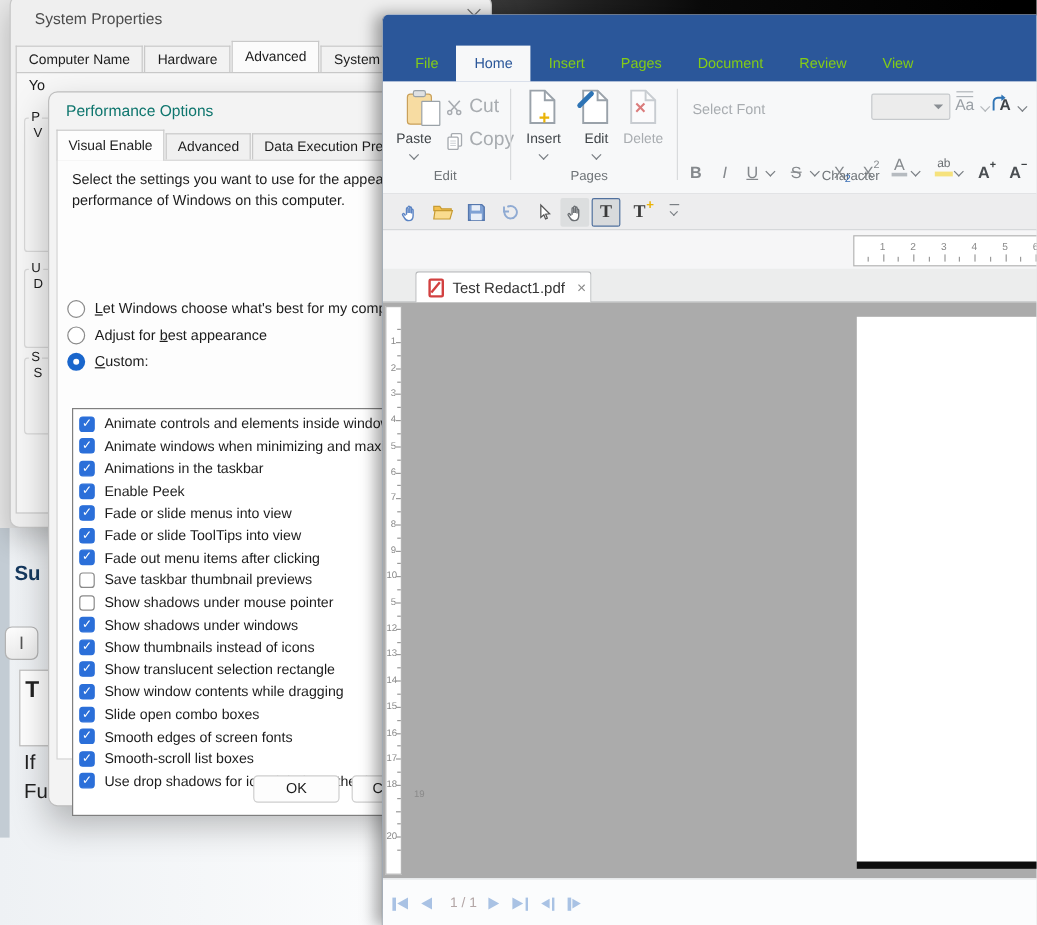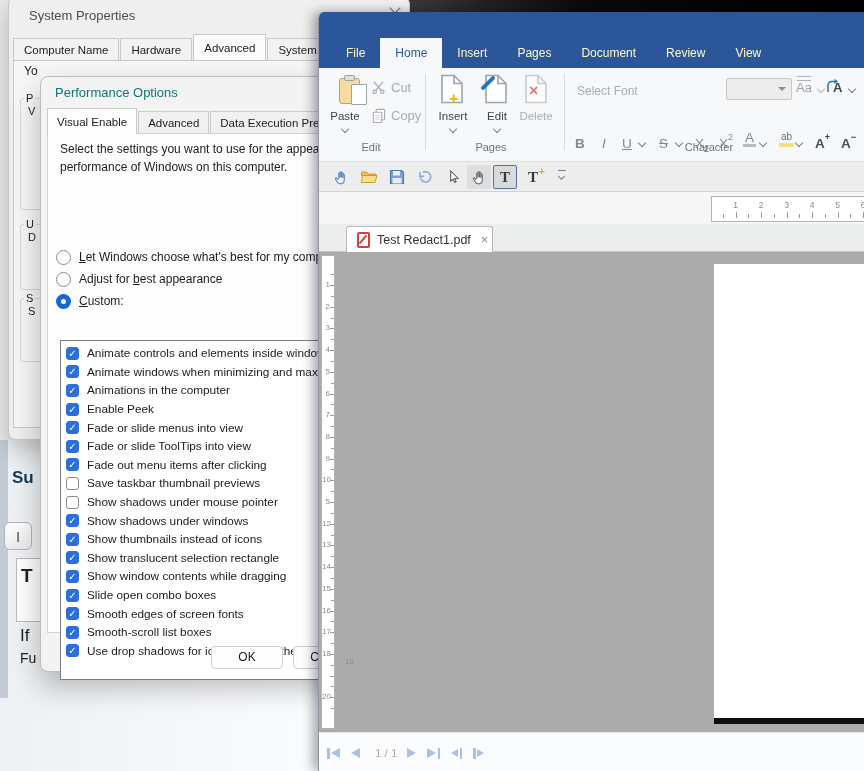--- a/index.html
+++ b/index.html
@@ -8,21 +8,21 @@
   .a{position:absolute;}
 
   
   .bg-doc{position:absolute;left:0;top:440px;width:318px;height:331px;background:linear-gradient(90deg,#eef1f4,#fbfcfd);}
   .bg-strip{position:absolute;left:0;top:0;width:8px;height:258px;background:#c3ccd4;}
   .bg-heading{position:absolute;left:12px;top:28px;font-size:17px;font-weight:bold;color:#15395f;}
   .bg-btn{position:absolute;left:4px;top:82px;width:28px;height:28px;border:1px solid #b3b3b3;border-radius:6px;background:linear-gradient(#fdfdfd,#ebebeb);display:flex;align-items:center;justify-content:center;font-family:"Liberation Serif",serif;font-size:15px;color:#555;}
   .bg-box{position:absolute;left:16px;top:118px;width:70px;height:64px;background:#fff;border:1px solid #bcbcbc;}
   .bg-t1{position:absolute;left:4px;top:6px;font-size:19px;font-weight:bold;color:#222;}
   .bg-t2{position:absolute;left:20px;top:186px;font-size:17px;color:#222;}
-  .bg-t3{position:absolute;left:20px;top:210px;font-size:14px;color:#222;}
+  .bg-t3{position:absolute;left:20px;top:210px;font-size:17px;color:#222;}
 
   
   .top-strip{position:absolute;left:400px;top:0;width:464px;height:13px;background:linear-gradient(90deg,#3d3d3d 0%,#222 18%,#0a0a0a 40%,#000 100%);z-index:1;}
 
   
   .sysprops{position:absolute;left:8px;top:-4px;width:402px;height:444px;background:#efefef;border:1px solid #c7c7c7;border-radius:8px;box-shadow:0 10px 24px rgba(0,0,0,.22);z-index:10;}
   .sp-title{position:absolute;left:20px;top:11px;font-size:13px;color:#4c4c4c;}
   .sp-chevron{position:absolute;left:390px;top:3px;width:10px;height:10px;z-index:11;}
   .sp-chevron::before{content:"";position:absolute;left:1px;top:1px;width:7px;height:7px;border-right:1.4px solid #6d6d6d;border-bottom:1.4px solid #6d6d6d;transform:rotate(45deg);}
   .sp-tabs{position:absolute;left:4px;top:37px;display:flex;align-items:flex-end;height:26px;}
@@ -53,35 +53,35 @@
   .cb{width:13px;height:13px;border-radius:3px;border:1px solid #8a8a8a;background:#fff;margin-right:8px;flex:0 0 auto;font-family:"DejaVu Sans",sans-serif;font-size:10px;line-height:11px;text-align:center;color:#fff;}
   .cb.on{background:#2b6fd9;border-color:#2b6fd9;}
   .po-item span{font-size:11.8px;color:#1b1b1b;white-space:nowrap;}
   .po-btn{position:absolute;top:569px;width:72px;height:23px;background:#fdfdfd;border:1px solid #cecece;border-radius:4px;font-size:12px;color:#1b1b1b;text-align:center;line-height:21px;}
   .po-btn.ok{left:170px;} .po-btn.cancel{left:252px;}
 
   
   .pdfwin{position:absolute;left:318px;top:12px;width:546px;height:759px;z-index:30;background:#f7f8f9;border-left:1px solid #8f98a5;border-radius:6px 0 0 0;overflow:hidden;box-shadow:-5px 0 12px rgba(0,0,0,.35);}
   .titlebar{position:absolute;left:0;top:0;width:100%;height:56px;background:#2b579a;}
   .rtabs{position:absolute;left:12px;bottom:0;display:flex;height:30px;}
-  .rtab{padding:0 15px;display:flex;align-items:center;font-size:12px;color:#fef9c3;}
+  .rtab{padding:0 15px;display:flex;align-items:center;font-size:12px;color:#84cc16;}
   .rtab.active{background:#f7f8f9;color:#2b579a;}
   .ribbon{position:absolute;left:0;top:56px;width:100%;height:94px;background:#f7f8f9;border-bottom:1px solid #dcdee0;}
   .rsep{position:absolute;top:6px;height:76px;width:1px;background:#d9dbdd;}
   .rg-label{position:absolute;font-size:11.5px;color:#3f4448;text-align:center;}
   .rg-label.dis{color:#a8acb0;}
   .rg-gl{position:absolute;top:73px;font-size:11px;color:#6e7377;text-align:center;}
   .chev{position:absolute;width:6px;height:6px;border-right:1.2px solid #7a7f84;border-bottom:1.2px solid #7a7f84;transform:rotate(45deg);}
   .chev.dis{border-color:#b4b8bc;}
   
   .ic-paste{position:absolute;left:16px;top:7px;width:30px;height:32px;}
   .clip-board{position:absolute;left:0;top:3px;width:21px;height:26px;background:#f7dca2;border:1px solid #c9a05a;border-radius:3px;}
   .clip-top{position:absolute;left:5px;top:0;width:11px;height:6px;background:#dfe1e3;border:1px solid #9aa2a8;border-radius:2px;}
   .clip-page{position:absolute;left:12px;top:9px;width:16px;height:21px;background:#fff;border:1px solid #9aa2a8;border-radius:1px;}
-  .rg-small{position:absolute;display:flex;align-items:center;gap:5px;font-size:13px;color:#a8acb0;}
+  .rg-small{position:absolute;display:flex;align-items:center;gap:5px;font-size:16px;color:#a8acb0;}
   .pgicon{position:absolute;width:26px;height:30px;}
   .badge-plus{position:absolute;left:10px;top:16px;width:13px;height:13px;color:#eab308;font-weight:bold;font-size:16px;line-height:13px;}
   .badge-pencil{position:absolute;left:9px;top:6px;width:4px;height:18px;background:#2e74b5;border-radius:2px;transform:rotate(45deg);}
   .badge-x{position:absolute;left:11px;top:12px;color:#d05252;font-weight:bold;font-size:16px;}
   .combo{position:absolute;left:407px;top:10px;width:66px;height:22px;background:#ececec;border:1px solid #c6c9cc;border-radius:2px;}
   .combo .tri{position:absolute;right:5px;top:8px;width:0;height:0;border:4px solid transparent;border-top-color:#8a8f94;}
   .ic-case{position:absolute;left:477px;top:12px;font-size:13px;color:#9aa0a6;}
   .ic-case::before{content:"";position:absolute;left:1px;top:-4px;width:14px;height:3px;border-top:1px solid #b0b5ba;border-bottom:1px solid #b0b5ba;}
   .ic-dir{position:absolute;left:506px;top:8px;width:22px;height:22px;}
   .ic-dir .A{position:absolute;left:8px;top:4px;font-size:13px;font-weight:bold;color:#3f4448;}
@@ -215,21 +215,21 @@
           <div class="po-item">
             <div class="cb on">✓</div>
             <span>Animate controls and elements inside windows</span>
           </div>
           <div class="po-item">
             <div class="cb on">✓</div>
             <span>Animate windows when minimizing and maximizing</span>
           </div>
           <div class="po-item">
             <div class="cb on">✓</div>
-            <span>Animations in the computer</span>
+            <span>Animations in the taskbar</span>
           </div>
           <div class="po-item">
             <div class="cb on">✓</div>
             <span>Enable Peek</span>
           </div>
           <div class="po-item">
             <div class="cb on">✓</div>
             <span>Fade or slide menus into view</span>
           </div>
           <div class="po-item">

